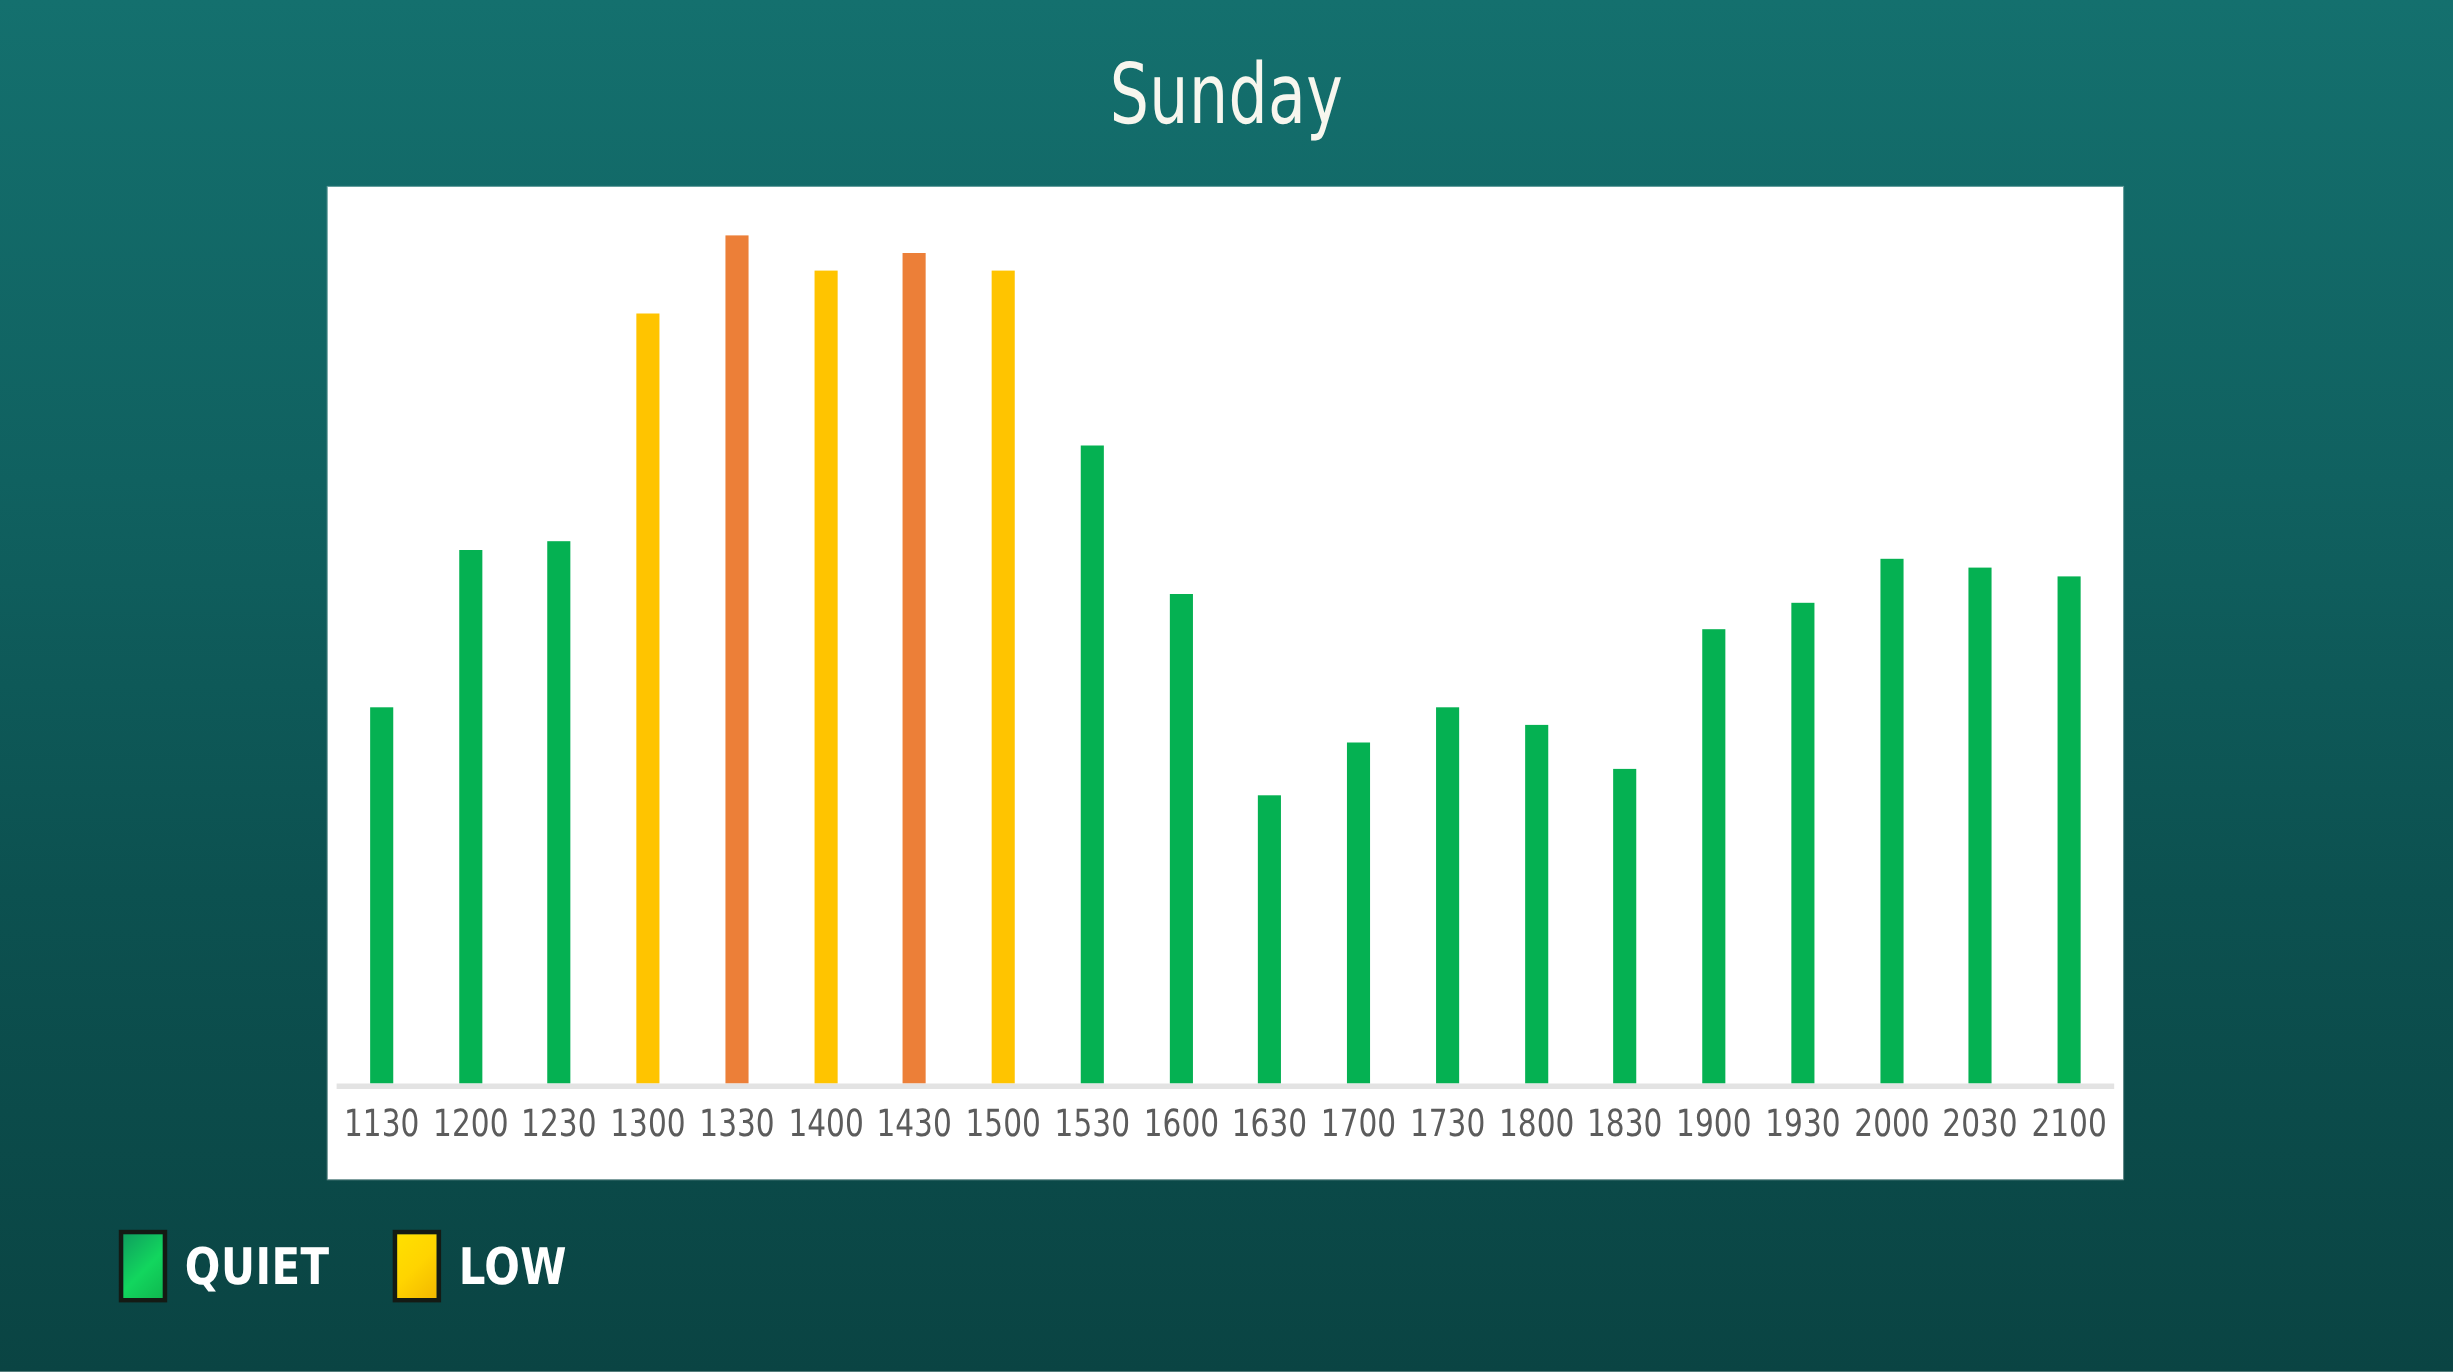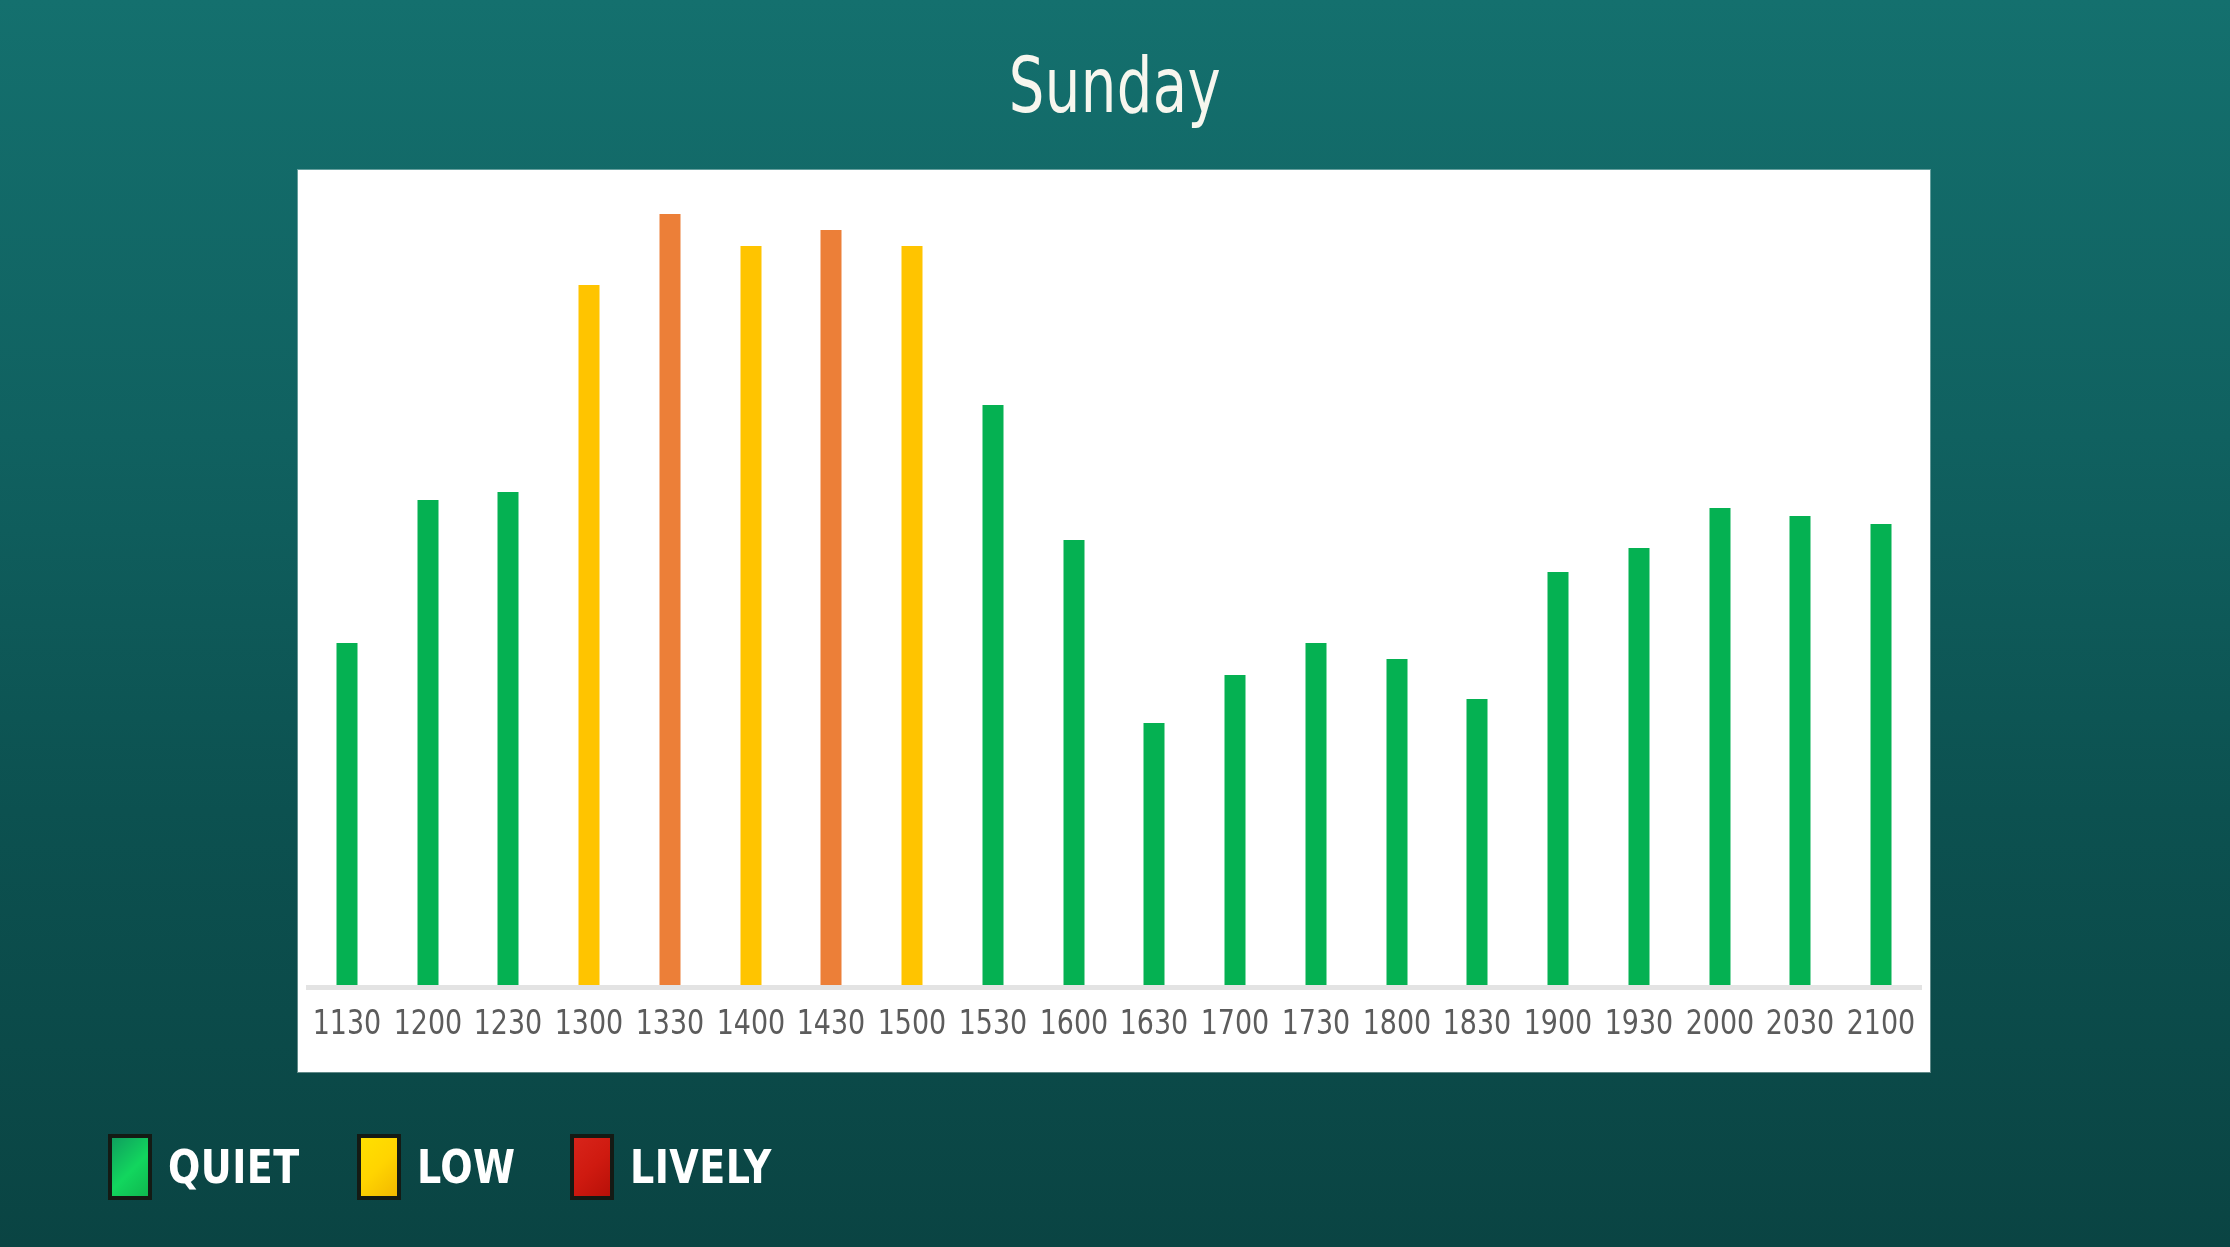--- a/index.html
+++ b/index.html
@@ -108,21 +108,20 @@
   }
 
   
   #legend {
     position: absolute;
     left: 108px;
     top: 1118px;
     display: flex;
     align-items: center;
     gap: 0;
-    margin-top: 16px;
   }
   .legend-item {
     display: flex;
     align-items: center;
     margin-right: 46px;
   }
   .legend-swatch {
     width: 44px;
     height: 66px;
     border: 4px solid #141a14;
@@ -246,19 +245,15 @@
 
   <div id="legend">
       <div class="legend-item">
         <span class="legend-swatch quiet"></span>
         <span class="legend-label">QUIET</span>
       </div>
       <div class="legend-item">
         <span class="legend-swatch low"></span>
         <span class="legend-label">LOW</span>
       </div>
-      <div class="legend-item">
-        <span class="legend-swatch lively"></span>
-        <span class="legend-label">LIVELY</span>
-      </div>
     </div>
 
 </div>
 
 </body></html>

